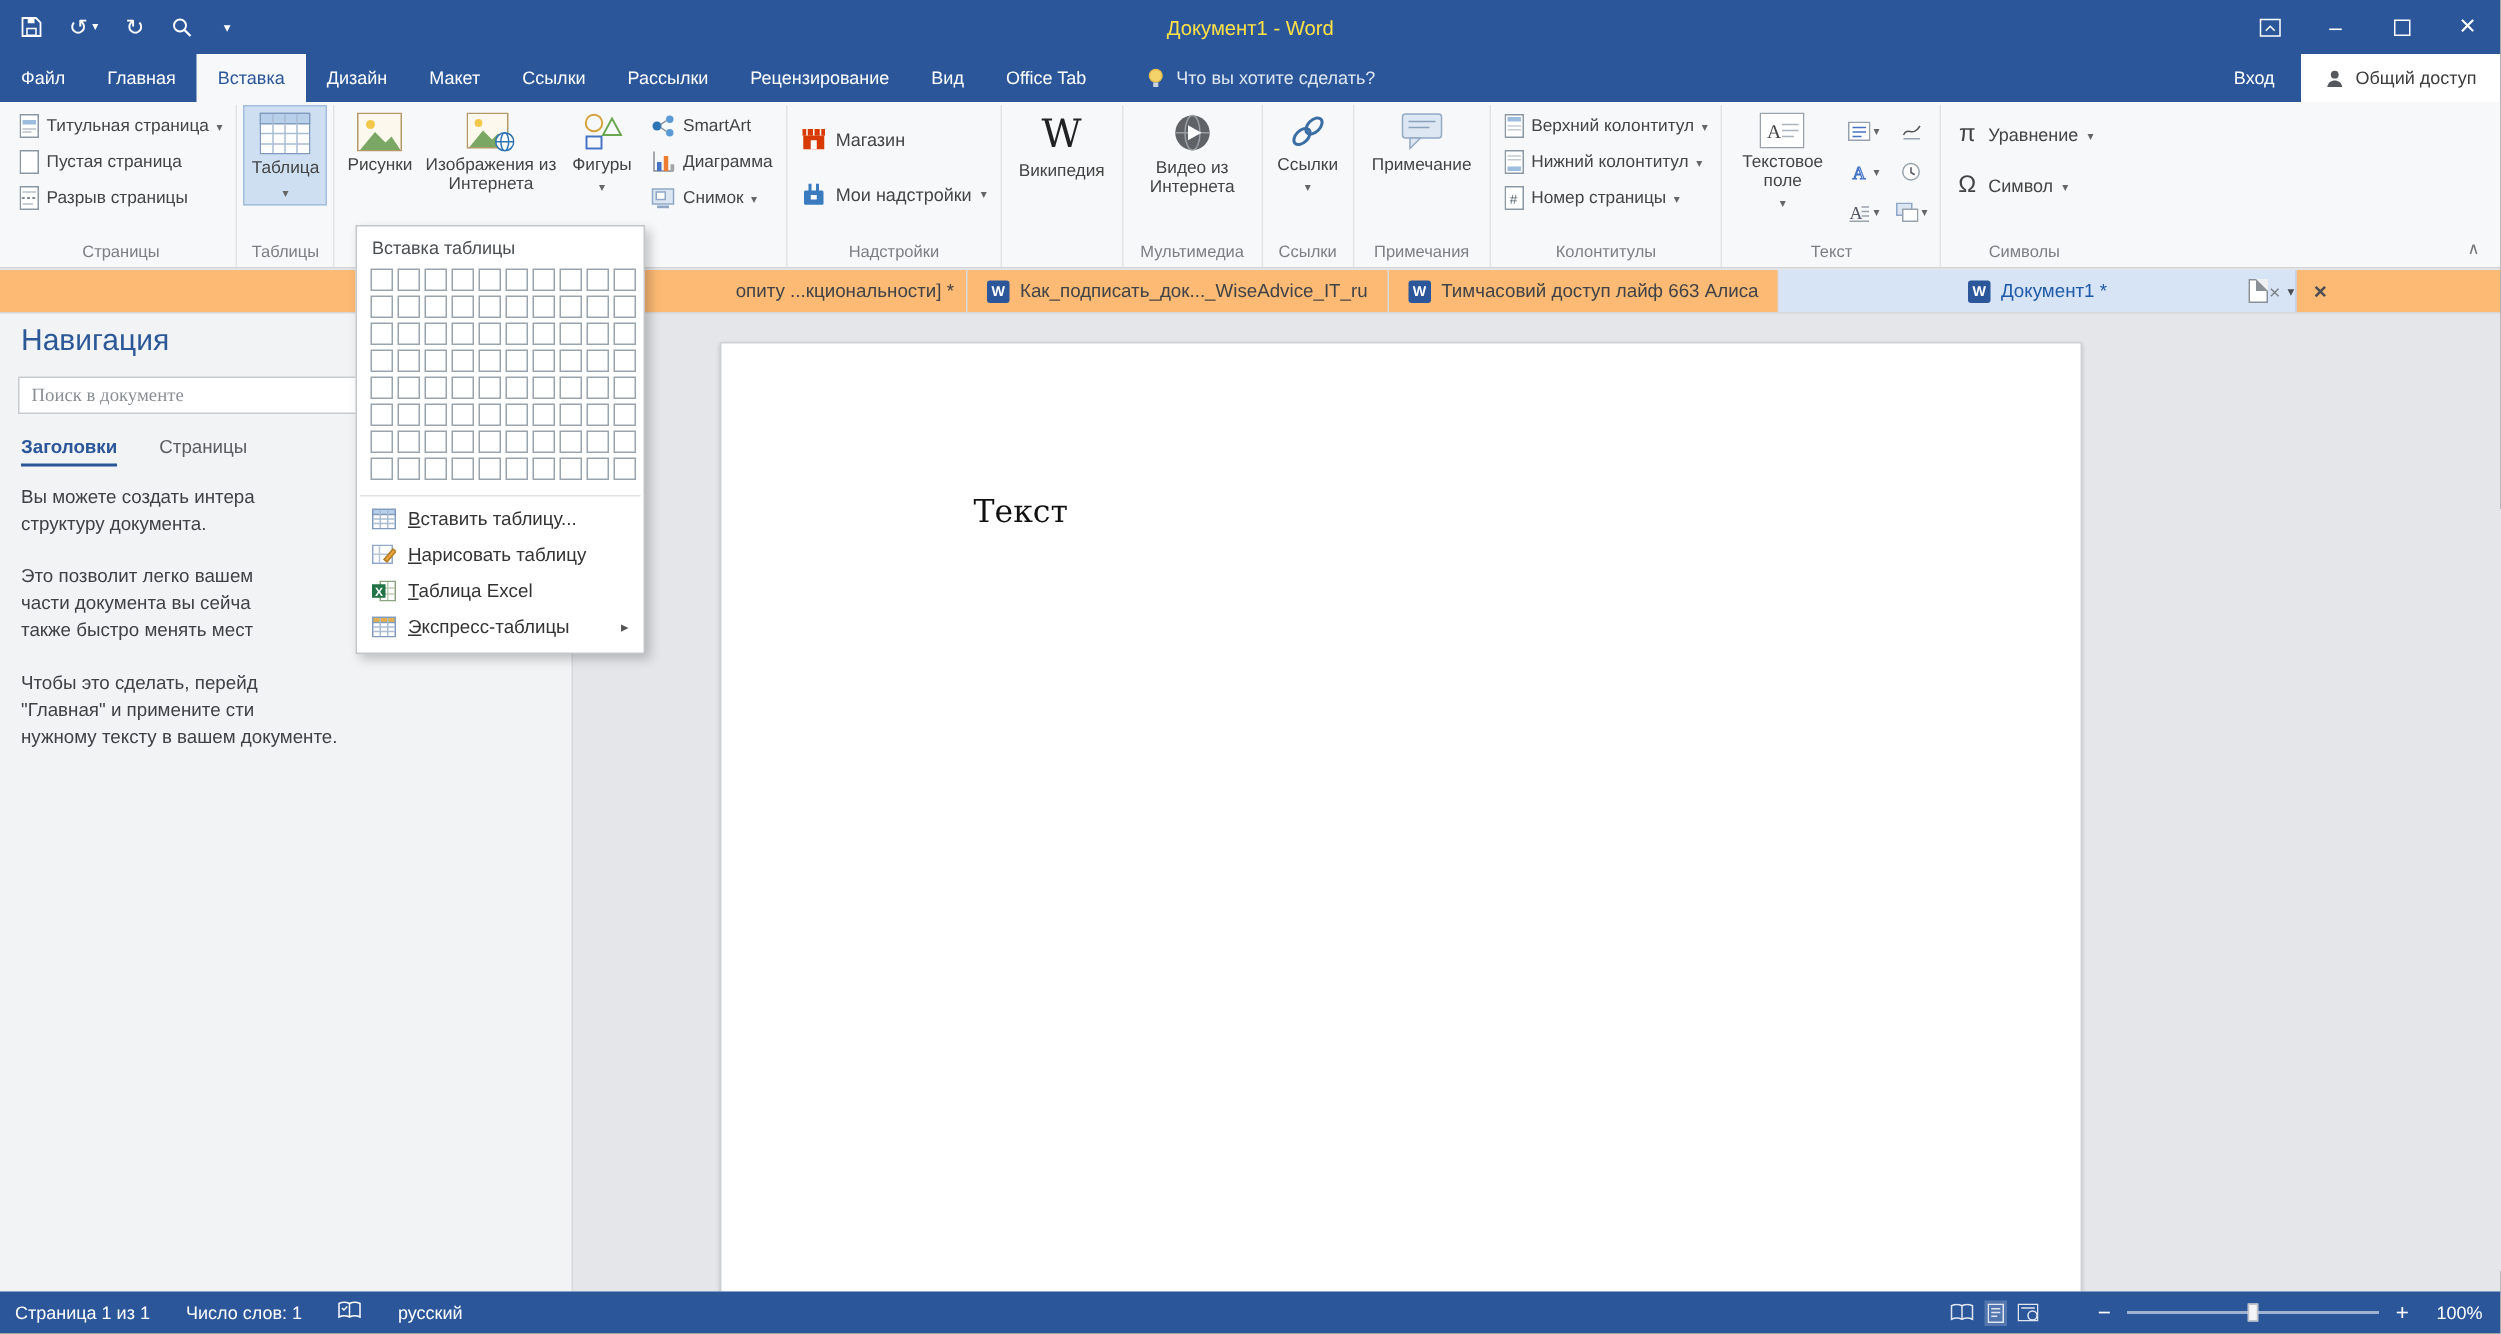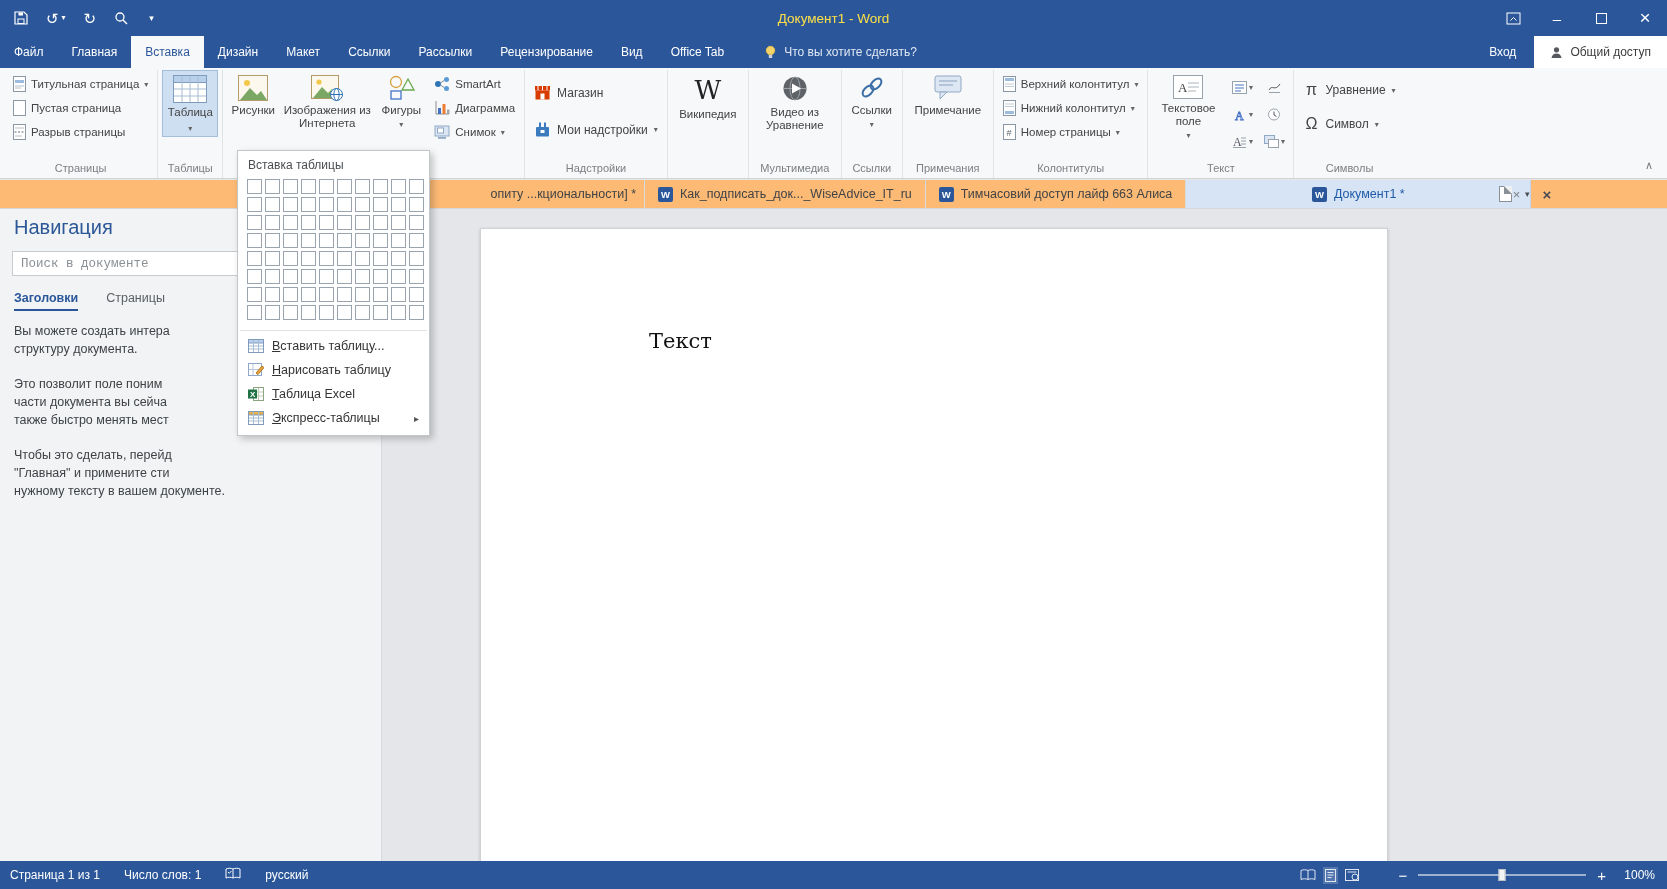--- a/index.html
+++ b/index.html
@@ -49,21 +49,21 @@
   .dtab.first .wordic { position:absolute; left:8px; }
   .dtab.active { width:345px; background:#d6e4f6; color:#1f5aa8; position:relative; justify-content:center; border-right:1px solid #c3d4ea; }
   .dtab-close { position:absolute; right:10px; color:#7c8084; font-size:13px; line-height:1; }
   .dt-controls { position:absolute; left:1499px; top:0; height:100%; display:flex; align-items:center; gap:13px; color:#4a4e52; }
   .newpage { width:13px; height:16px; border:1px solid #8a9097; background:#fff; position:relative; }
   .newpage::after { content:""; position:absolute; right:-1px; top:-1px; border:4px solid; border-color:#eef0f2 #eef0f2 #8a9097 #8a9097; }
   .wordic { width:15px; height:15px; background:#2b579a; color:#fff; font-size:9.5px; font-weight:bold; display:flex; align-items:center; justify-content:center; border-radius:2px; flex:none; }
   
   .navpane { position:absolute; top:209px; left:0; width:382px; bottom:28px; background:#f1f3f5; border-right:1px solid #d7dadd; }
   .nav-title { position:absolute; left:14px; top:7px; font-size:20px; color:#2c5898; }
-  .nav-search { position:absolute; left:12px; top:42px; width:356px; height:25px; border:1px solid #c6cbd0; background:#fff; font-size:12.5px; padding:0 8px; color:#333; font-family:Liberation Mono, monospace; }
+  .nav-search { position:absolute; left:12px; top:42px; width:356px; height:25px; border:1px solid #c6cbd0; background:#fff; font-size:12.5px; padding:0 8px; color:#333; font-family:Liberation Serif, serif; }
   .nav-search::placeholder { color:#8a8f94; }
   .nav-tabs { position:absolute; left:14px; top:82px; display:flex; gap:28px; font-size:12.5px; }
   .nav-tab { color:#5a5e62; padding-bottom:4px; }
   .nav-tab.active { color:#2b579a; font-weight:bold; border-bottom:2px solid #2b579a; }
   .nav-paras { position:absolute; left:14px; top:113px; width:348px; font-size:12.5px; line-height:18px; color:#3f4245; }
   .nav-para { white-space:pre-line; margin-bottom:17px; }
   
   .docarea { position:absolute; left:383px; top:209px; right:0; bottom:28px; background:#e4e6e9; overflow:hidden; }
   .page { position:absolute; left:97px; top:19px; width:908px; height:720px; background:#fff; border:1px solid #cfd2d5; box-shadow:0 1px 3px rgba(0,0,0,.18); }
   .doc-text { position:absolute; left:168px; top:100px; font-family:"DejaVu Serif","Liberation Serif",serif; font-size:21px; color:#111; }
@@ -328,21 +328,21 @@
 
     <div class="rg">
       <div class="rg-body">
         <span class="bbtn" style="width:84px">
           <svg width="30" height="28" viewBox="0 0 30 28">
               <circle cx="15" cy="13.5" r="11.5" fill="#5f6368"></circle>
               <ellipse cx="15" cy="13.5" rx="5" ry="11.5" fill="none" stroke="#9aa0a6"></ellipse>
               <line x1="3.5" y1="13.5" x2="26.5" y2="13.5" stroke="#9aa0a6"></line>
               <polygon points="12,8.5 21,13.5 12,18.5" fill="#fff"></polygon>
             </svg>
-          <span class="blabel">Видео из Уравнение</span>
+          <span class="blabel">Видео из Интернета</span>
         </span>
       </div>
       <div class="rg-label">Мультимедиа</div>
     </div>
 
     <div class="rg">
       <div class="rg-body">
         <span class="bbtn" style="width:52px">
           <svg width="26" height="26" viewBox="0 0 26 26">
               <ellipse cx="9" cy="16" rx="6.5" ry="4" transform="rotate(-45 9 16)" fill="none" stroke="#3a6ea5" stroke-width="2"></ellipse>
@@ -520,21 +520,21 @@
   <aside class="navpane">
     <div class="nav-title">Навигация</div>
     <input class="nav-search" type="text" placeholder="Поиск в документе" style="">
     <div class="nav-tabs">
       <span class="nav-tab active">Заголовки</span>
       <span class="nav-tab">Страницы</span>
     </div>
     <div class="nav-paras">
       <div class="nav-para">Вы можете создать интера
 структуру документа.</div>
-      <div class="nav-para">Это позволит поле поним
+      <div class="nav-para">Это позволит легко вашем
 части документа вы сейча
 также быстро менять мест</div>
       <div class="nav-para">Чтобы это сделать, перейд
 "Главная" и примените сти
 нужному тексту в вашем документе.</div>
     </div>
   </aside>
 
   <main class="docarea">
     <div class="page">

